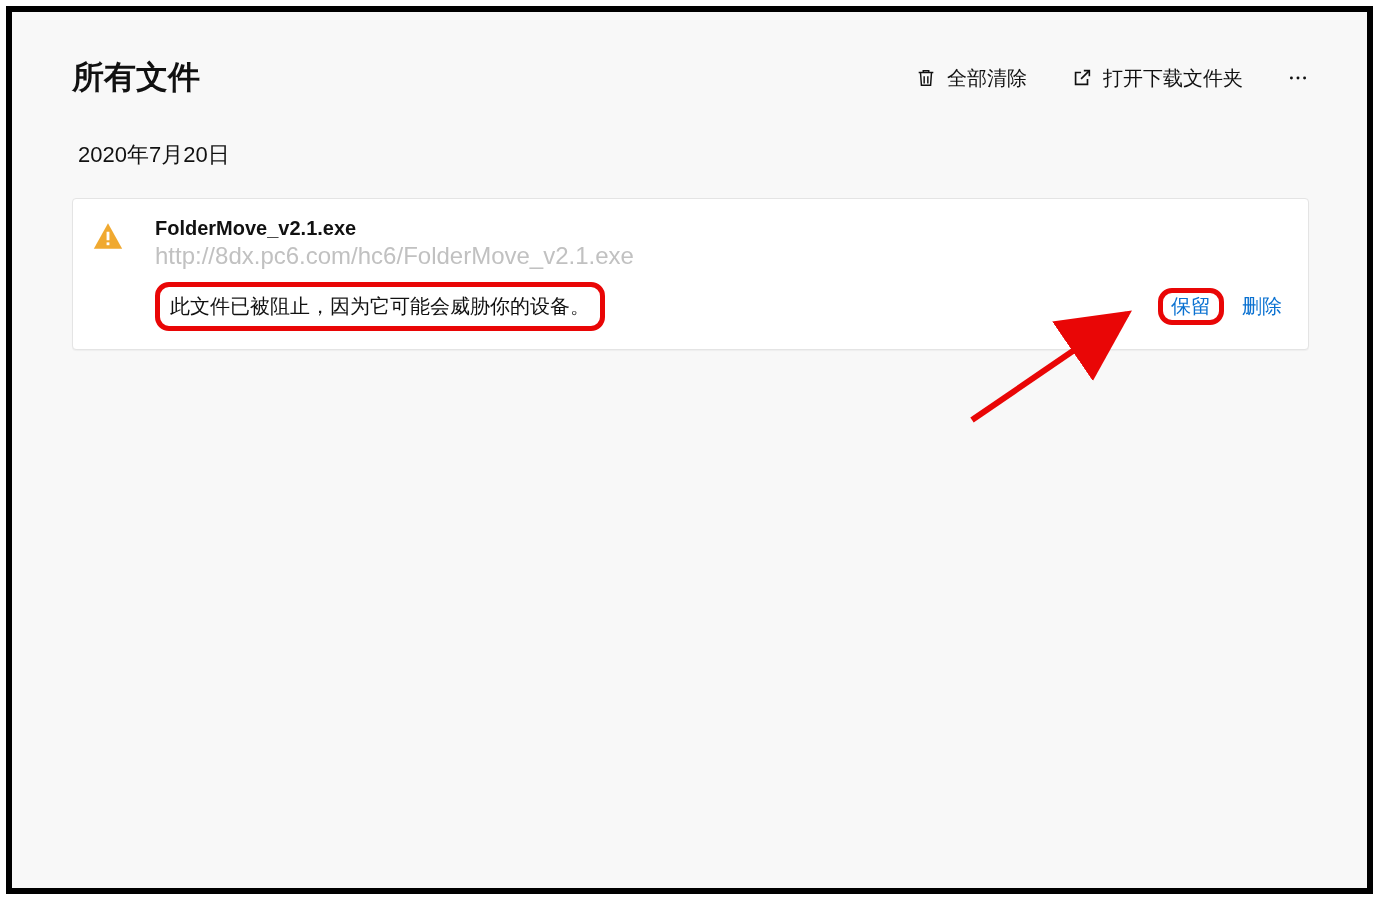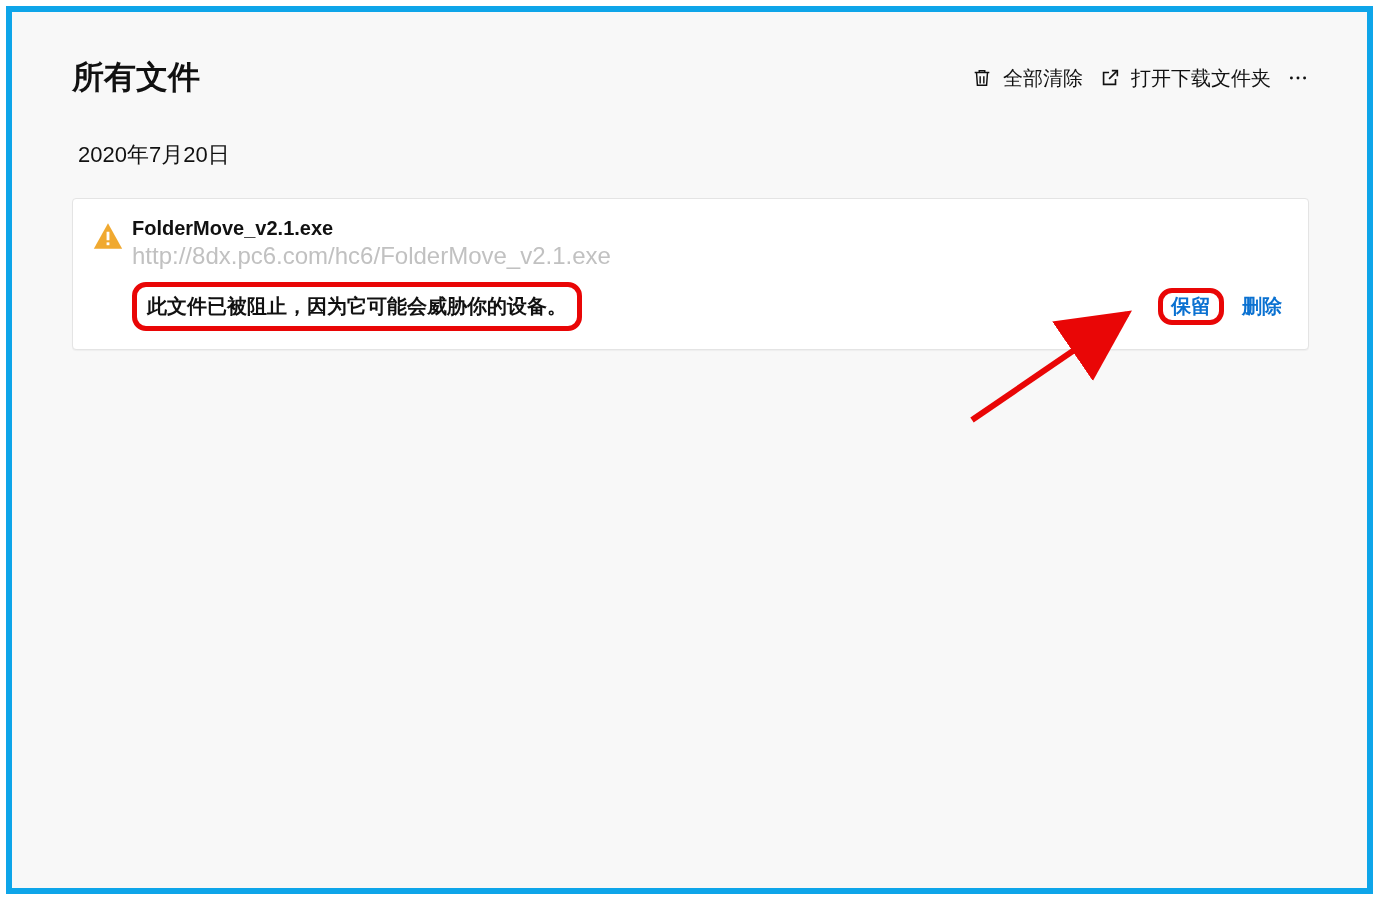--- a/index.html
+++ b/index.html
@@ -9,40 +9,40 @@
       width: 1381px;
       height: 902px;
       position: relative;
     }
     .frame {
       position: absolute;
       top: 6px;
       left: 6px;
       right: 8px;
       bottom: 8px;
-      border: 6px solid #0ea5e9;
+      border: 6px solid #000000;
       background: #f8f8f8;
       padding: 44px 58px 0 60px;
       overflow: hidden;
     }
     .header-row {
       display: flex;
       align-items: center;
       justify-content: space-between;
       margin-bottom: 40px;
     }
     .page-title {
       font-size: 32px;
       font-weight: 700;
       color: #111;
     }
     .toolbar {
       display: flex;
       align-items: center;
-      gap: 16px;
+      gap: 44px;
       color: #111;
       font-size: 20px;
       justify-content: center;
     }
     .tb-btn {
       display: flex;
       align-items: center;
       gap: 10px;
       cursor: pointer;
     }
@@ -52,21 +52,21 @@
       color: #111;
       margin-bottom: 28px;
       padding-left: 6px;
     }
     .card {
       background: #fff;
       border: 1px solid #e4e4e4;
       border-radius: 4px;
       padding: 18px 26px 18px 18px;
       display: flex;
-      gap: 7px;
+      gap: 30px;
       position: relative;
       box-shadow: 0 1px 1px rgba(0,0,0,0.04);
       justify-content: space-between;
     }
     .warn-icon {
       flex-shrink: 0;
       width: 34px;
       margin-top: 2px;
     }
     .card-body { flex: 1; }
@@ -78,21 +78,20 @@
     }
     .file-url {
       font-size: 24px;
       color: #c1c1c1;
       margin-bottom: 12px;
     }
     .msg-row {
       display: flex;
       align-items: center;
       justify-content: space-between;
-      font-weight: bold;
     }
     .block-msg {
       font-size: 20px;
       color: #111;
       border: 5px solid #e90606;
       border-radius: 14px;
       padding: 6px 10px;
       display: inline-block;
     }
     .actions {

